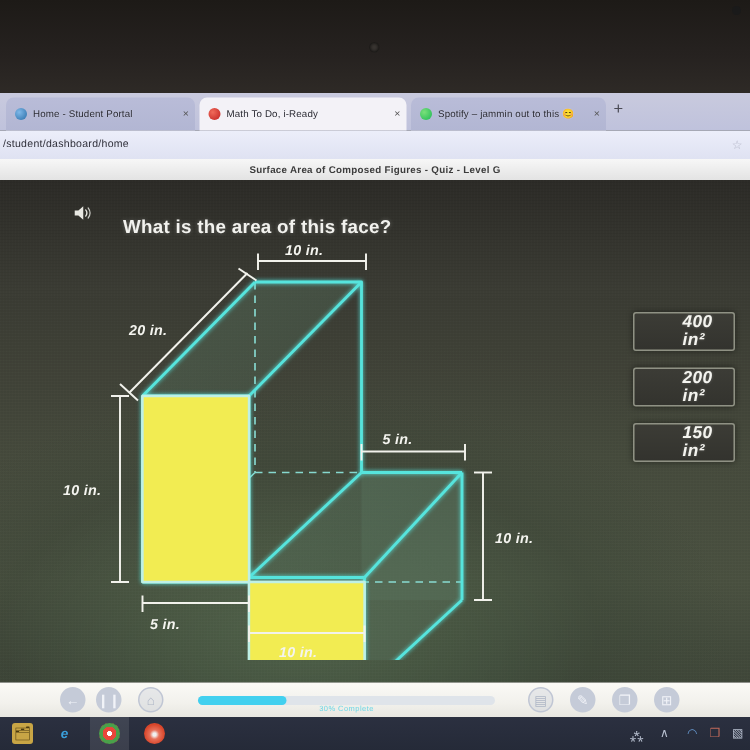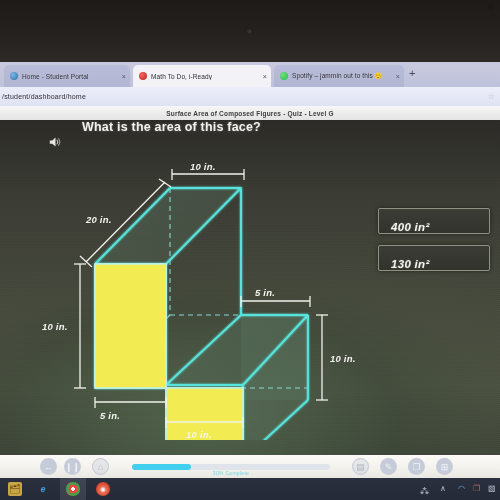--- a/index.html
+++ b/index.html
@@ -56,35 +56,35 @@
         linear-gradient(180deg,#2b2a26 0%,#3a3b33 22%,#464a3c 55%,#4b5040 80%,#3f4538 100%);
   }
   .stage::after { 
     content:""; position:absolute; inset:0; pointer-events:none; opacity:.18;
     background-image:
       repeating-linear-gradient(0deg, rgba(255,255,255,.05) 0 1px, rgba(0,0,0,.05) 1px 2px),
       repeating-linear-gradient(90deg, rgba(255,255,255,.04) 0 1px, rgba(0,0,0,.04) 1px 2px);
   }
 
   .speaker { position:absolute; left:49px; top:136px; width:13px; height:12px; }
-  .q-text { position:absolute; left:82px; top:120px; font-size:12.5px; font-weight:bold;
+  .q-text { position:absolute; left:82px; top:144px; font-size:12.5px; font-weight:bold;
             color:#f2f2ee; letter-spacing:.2px; text-shadow:0 0 3px rgba(255,255,255,.25); }
 
   
   #figure { position:absolute; left:38px; top:160px; width:330px; height:280px; }
 
   
   .choices { position:absolute; left:378px; top:208px; width:112px; }
   .choice { height:26px; margin-bottom:11px; border-radius:2px;
       background: linear-gradient(180deg,#3c3c36 0%,#33332e 100%);
       border:1px solid #8f9184;
-      display:flex; align-items:flex-end; padding-left:12px;
+      display:flex; align-items:flex-end; padding-left:32px;
       box-shadow:0 0 4px rgba(0,0,0,.45);
       font-size:11.5px; font-weight:bold; font-style:italic; color:#f4f4ef;
-      letter-spacing:.3px; text-shadow:0 0 2px rgba(255,255,255,.25); }
+      letter-spacing:.3px; text-shadow:0 0 2px rgba(255,255,255,.25);margin-left:44px; }
 
   
   .bottombar { position:absolute; left:0; top:455px; width:500px; height:23px;
       background: linear-gradient(180deg,#fbfaf6 0%,#f2f1ec 60%,#e8e7e1 100%); }
   .rbtn { position:absolute; top:3px; width:17px; height:17px; border-radius:50%;
           background:#c5cbd8; display:flex; align-items:center; justify-content:center;
           color:#f1f3f8; font-size:9px; }
   .rbtn.outline { background:rgba(197,203,216,.35); border:1px solid #c0c6d4; color:#aeb6c6; }
   .pbar-track { position:absolute; left:132px; top:9px; width:198px; height:6px;
                 border-radius:3px; background:#dfe4ea; }
@@ -250,21 +250,24 @@
     <text class="dimtext" x="4" y="170">10 in.</text>
     <text class="dimtext" x="62" y="259">5 in.</text>
     <text class="dimtext" x="148" y="278">10 in.</text>
   </svg>
 
   <div class="choices">
     <div class="choice">
       <span>400 in²</span>
     </div>
     <div class="choice">
-      <span>130 in²</span>
+      <span>200 in²</span>
+    </div>
+    <div class="choice">
+      <span>150 in²</span>
     </div>
   </div>
 
   <div class="bottombar">
     <div class="rbtn" style="left:40px;">←</div>
     <div class="rbtn" style="left:64px;">❙❙</div>
     <div class="rbtn outline" style="left:92px;">⌂</div>
 
     <div class="pbar-track">
       <div class="pbar-fill" id="pfill" style="width: 59.4px;"></div>

